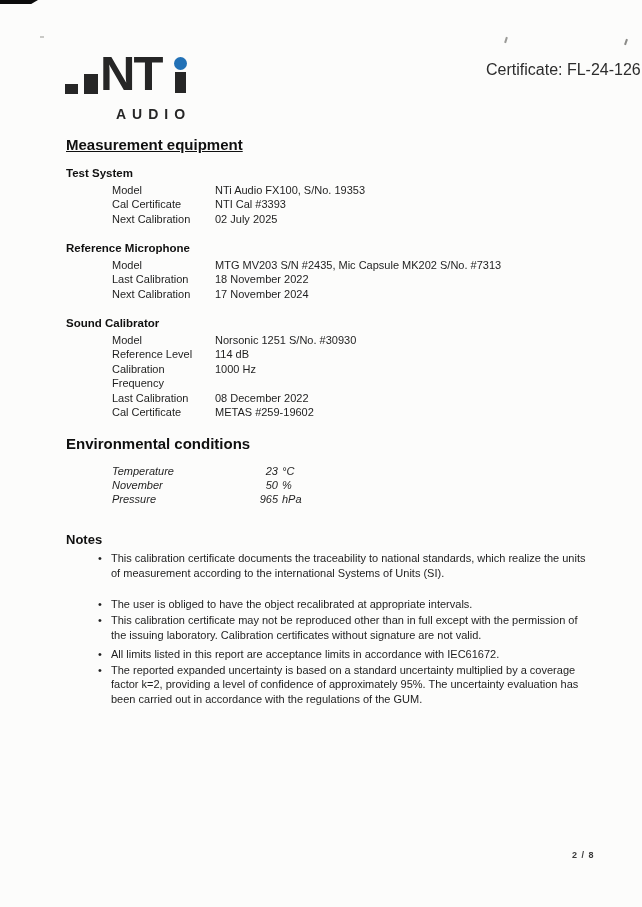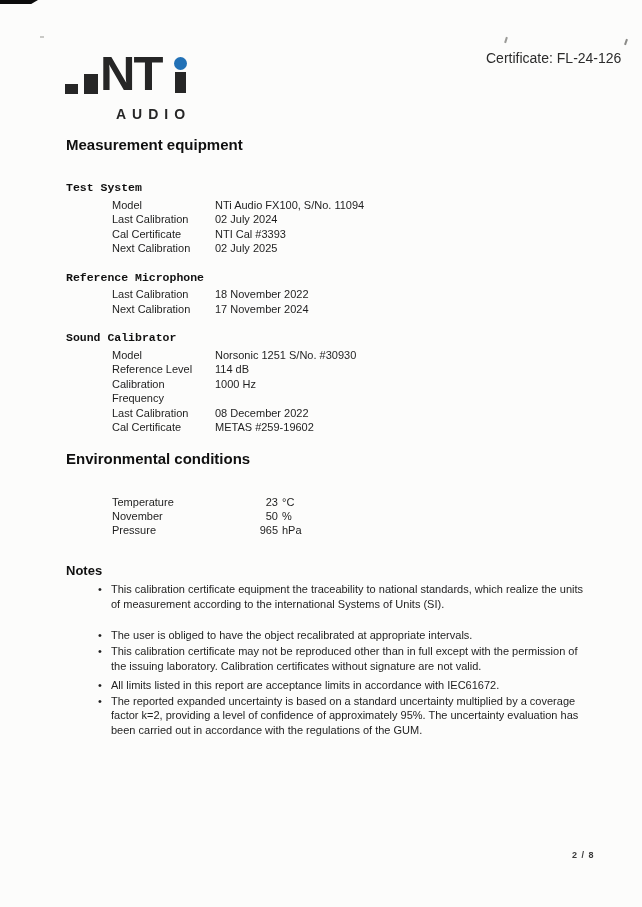--- a/index.html
+++ b/index.html
@@ -10,44 +10,44 @@
   }
 
   
   .artifact-corner { position:absolute; left:0; top:0; width:38px; height:4px;
     background:#0c0c0c; clip-path:polygon(0 0,100% 0,82% 100%,0 100%); }
   .speck-1 { position:absolute; left:40px; top:36px; width:4px; height:2px; background:#c9c9c6; }
   .speck-2 { position:absolute; left:505px; top:37px; width:2px; height:6px; background:#9a9a97; transform:rotate(18deg); }
   .speck-3 { position:absolute; left:625px; top:39px; width:2px; height:6px; background:#8b8b88; transform:rotate(20deg); }
 
   
-  .certificate-no { position:absolute; left:486px; top:50px; font-size:14px; color:#2c2c2c; }
+  .certificate-no { position:absolute; left:486px; top:61px; font-size:16px; color:#2c2c2c; }
 
   .logo { position:absolute; left:63px; top:57px; width:160px; height:66px; }
   .logo-bar-1 { position:absolute; left:2px;  top:27px; width:13px; height:10px; background:#262626; }
   .logo-bar-2 { position:absolute; left:21px; top:17px; width:14px; height:20px; background:#262626; }
   .logo-nt { position:absolute; left:37px; top:-8px; font-size:49px; font-weight:700;
     letter-spacing:-2px; line-height:1; color:#262626; }
   .logo-i-stem { position:absolute; left:112px; top:15px; width:11px; height:21px; background:#262626; }
   .logo-i-dot  { position:absolute; left:111px; top:0;  width:13px; height:13px; border-radius:50%; background:#2271b6; }
   .logo-audio { position:absolute; left:53px; top:49px; font-size:14px; font-weight:700;
     letter-spacing:6px; color:#262626; }
 
   
   .content { position:absolute; left:66px; top:136px; width:540px; }
   .section-title { font-size:15px; font-weight:700; color:#101010; margin:0; line-height:17px; }
-  .title-gap { margin-bottom:28px; }
+  .title-gap { margin-bottom:13px;text-decoration:underline; }
 
   .group { margin-bottom:15px; }
-  .group-title { font-size:11.5px; font-weight:700; margin:0 0 2px 0; line-height:14.5px; color:#101010;font-family:Liberation Mono, monospace; }
+  .group-title { font-size:11.5px; font-weight:700; margin:0 0 2px 0; line-height:14.5px; color:#101010; }
   .spec-row { margin-left:46px; font-size:11px; line-height:14.5px; }
   .spec-label { display:inline-block; width:103px; vertical-align:top; }
 
   .env-section { margin-top:7px; }
-  .env-rows { margin-top:28px; }
+  .env-rows { margin-top:12px;font-style:italic; }
   .env-row { margin-left:46px; font-size:11px; line-height:14.3px; }
   .env-label { display:inline-block; width:138px; vertical-align:top; }
   .env-num { display:inline-block; width:28px; text-align:right; }
   .env-unit { padding-left:4px; }
 
   .notes-section { margin-top:26px; }
   .notes-title { font-size:13px; font-weight:700; margin:0 0 4px 0; line-height:15px; color:#101010; }
   .note { display:flex; font-size:11px; line-height:14.3px; margin:0 0 2px 0; padding-left:32px; }
   .note-bullet { width:13px; flex:none; }
   .note-text { width:478px; }
@@ -77,35 +77,35 @@
     <div class="logo-audio">AUDIO</div>
   </div>
 
   <div class="content">
 
     <h1 class="section-title title-gap">Measurement equipment</h1>
 
     <section class="group">
       <h3 class="group-title">Test System</h3>
       <div class="spec-row">
-        <span class="spec-label">Model</span><span class="spec-value">NTi Audio FX100, S/No. 11094</span>
-      </div>
-      <div class="spec-row">
-        <span class="spec-label">Last Calibration</span><span class="spec-value">02 July 2024</span>
+        <span class="spec-label">Model</span><span class="spec-value">NTi Audio FX100, S/No. 19353</span>
       </div>
       <div class="spec-row">
         <span class="spec-label">Cal Certificate</span><span class="spec-value">NTI Cal #3393</span>
       </div>
       <div class="spec-row">
         <span class="spec-label">Next Calibration</span><span class="spec-value">02 July 2025</span>
       </div>
     </section>
 
     <section class="group">
       <h3 class="group-title">Reference Microphone</h3>
+      <div class="spec-row">
+        <span class="spec-label">Model</span><span class="spec-value">MTG MV203 S/N #2435, Mic Capsule MK202 S/No. #7313</span>
+      </div>
       <div class="spec-row">
         <span class="spec-label">Last Calibration</span><span class="spec-value">18 November 2022</span>
       </div>
       <div class="spec-row">
         <span class="spec-label">Next Calibration</span><span class="spec-value">17 November 2024</span>
       </div>
     </section>
 
     <section class="group">
       <h3 class="group-title">Sound Calibrator</h3>
@@ -138,21 +138,21 @@
         <div class="env-row">
           <span class="env-label">Pressure</span><span class="env-num">965</span><span class="env-unit">hPa</span>
         </div>
       </div>
     </section>
 
     <section class="notes-section">
       <h2 class="notes-title">Notes</h2>
       <div class="note note-mb-lg">
         <span class="note-bullet">•</span>
-          <span class="note-text">This calibration certificate equipment the traceability to national standards, which realize the units of measurement according to the international Systems of Units (SI).</span>
+          <span class="note-text">This calibration certificate documents the traceability to national standards, which realize the units of measurement according to the international Systems of Units (SI).</span>
       </div>
       <div class="note">
         <span class="note-bullet">•</span>
           <span class="note-text">The user is obliged to have the object recalibrated at appropriate intervals.</span>
       </div>
       <div class="note note-mb-md">
         <span class="note-bullet">•</span>
           <span class="note-text">This calibration certificate may not be reproduced other than in full except with the permission of the issuing laboratory. Calibration certificates without signature are not valid.</span>
       </div>
       <div class="note">

